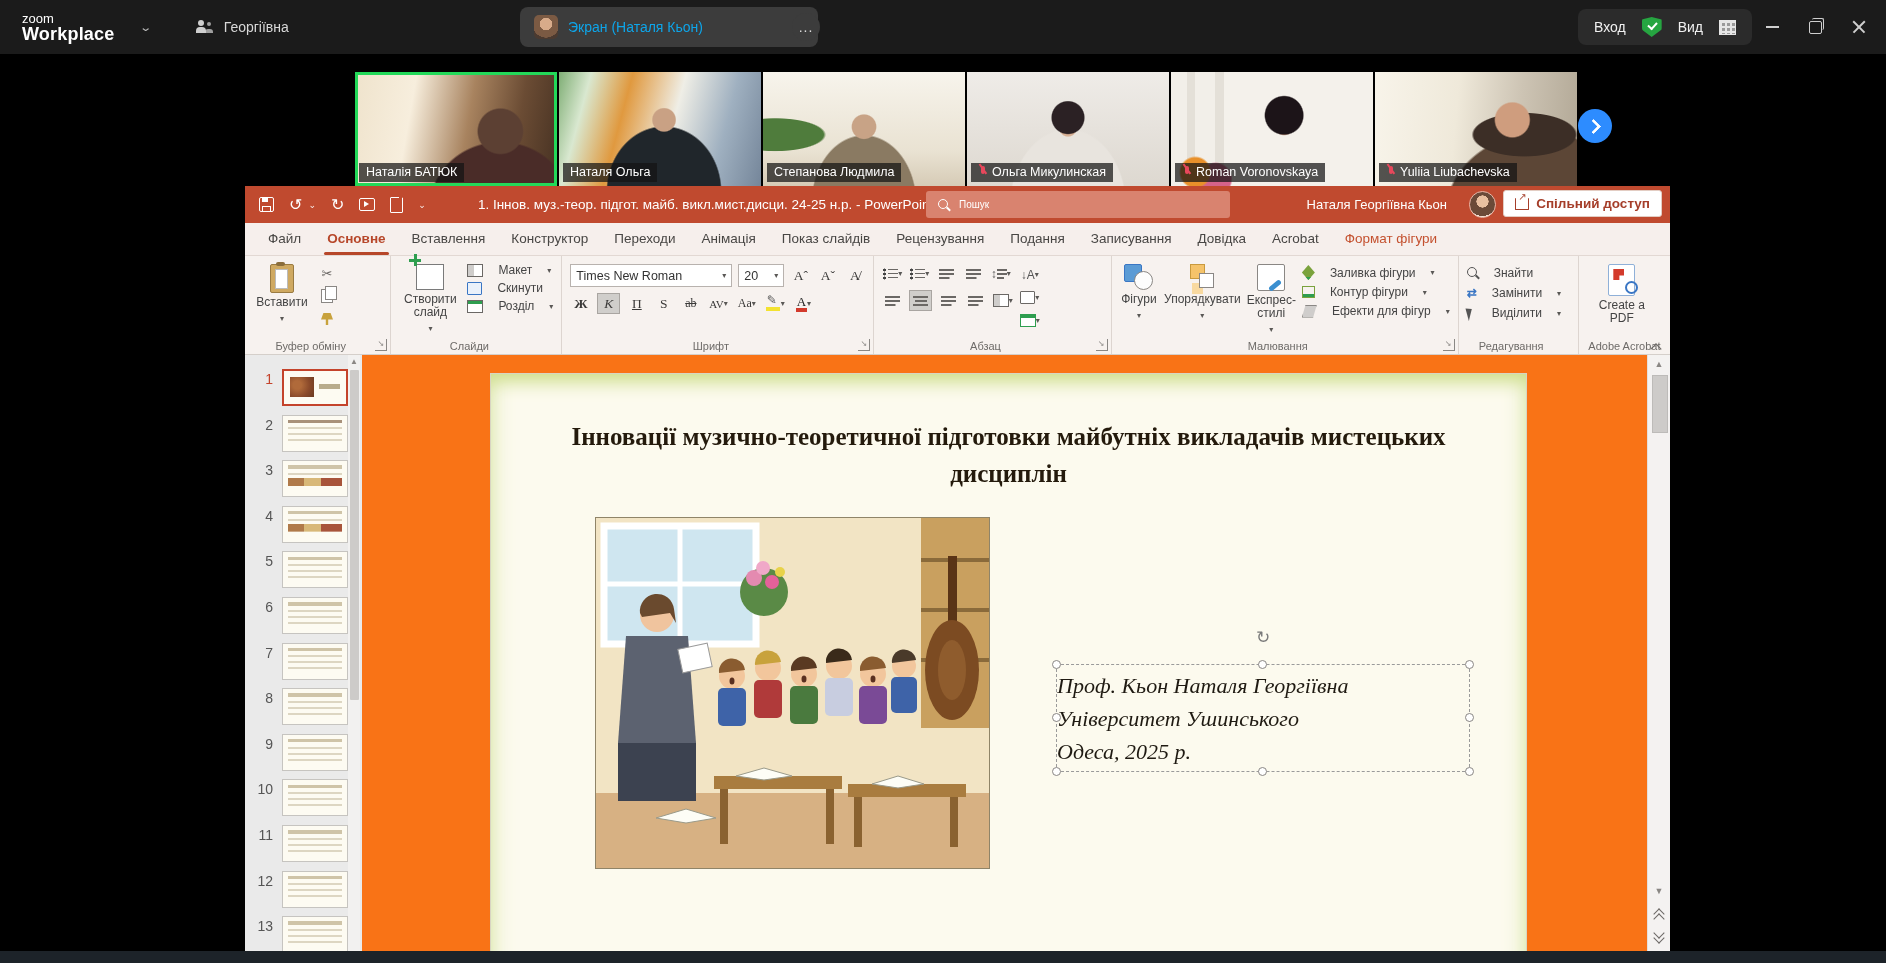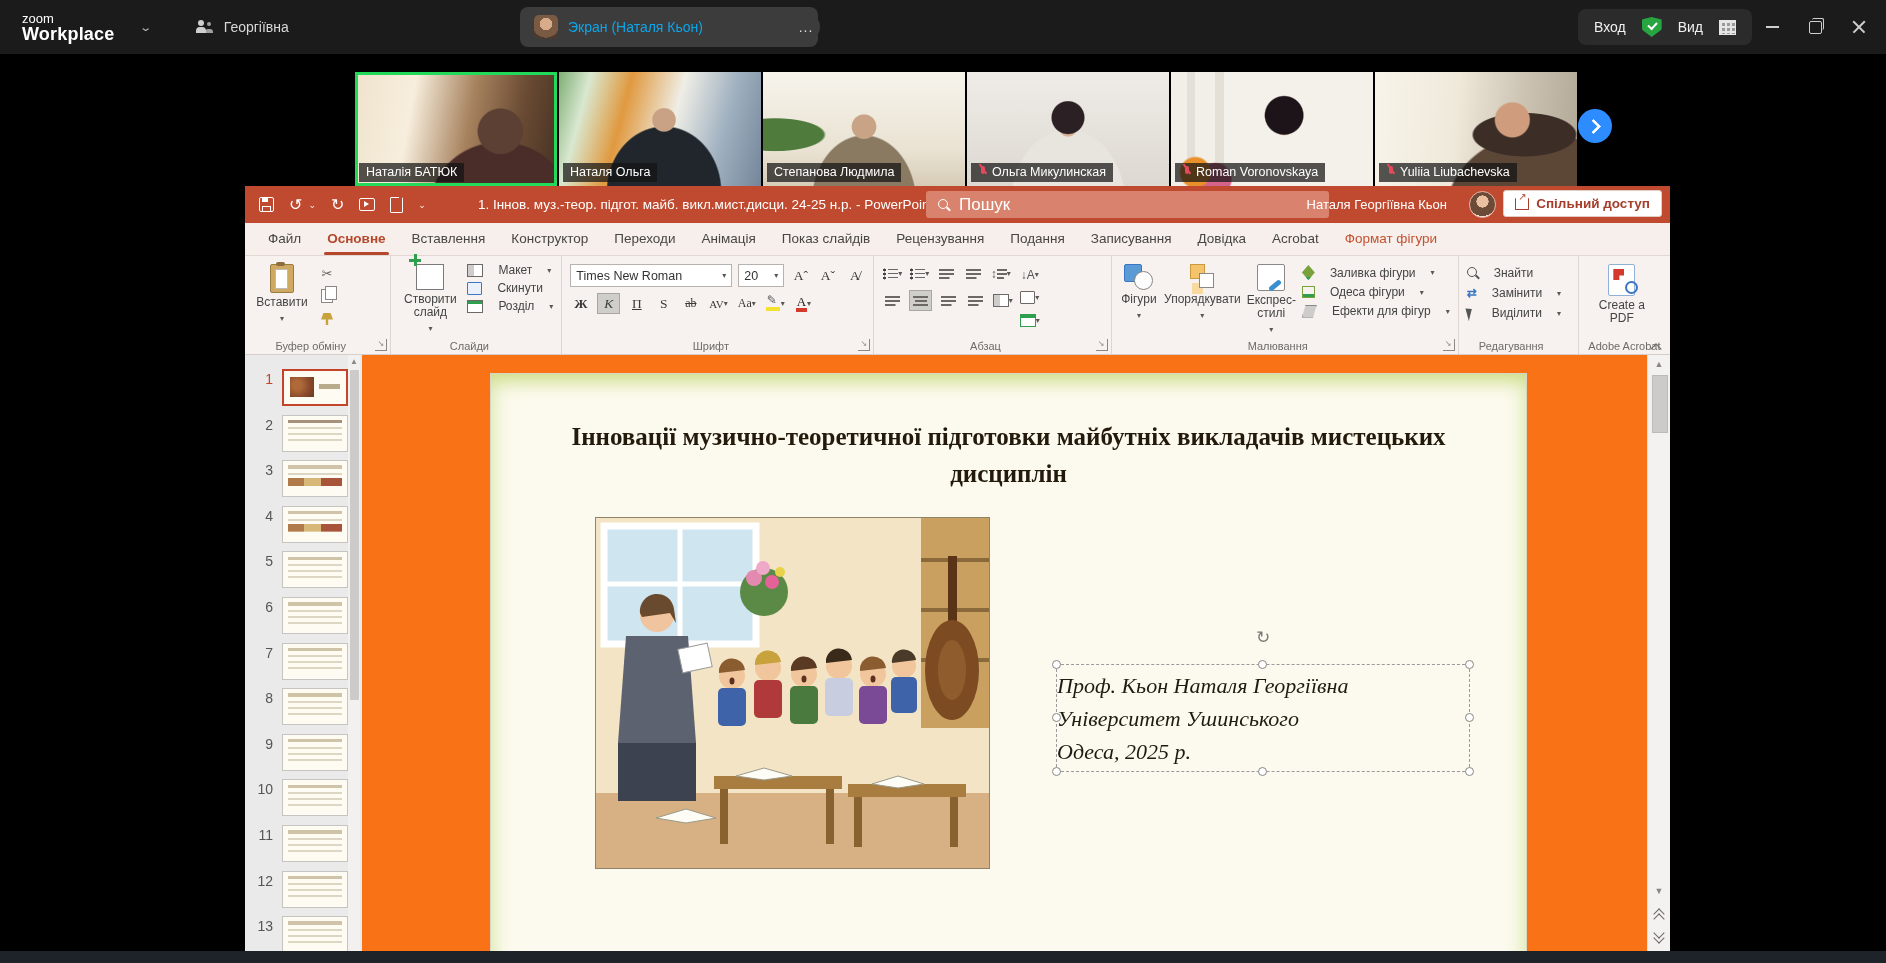--- a/index.html
+++ b/index.html
@@ -96,22 +96,22 @@
   .ic-save{width:13px;height:13px;border:1.6px solid #fff;border-radius:2px;position:relative;}
   .ic-save::before{content:"";position:absolute;left:2px;top:0;width:6px;height:4px;background:#fff;}
   .ic-save::after{content:"";position:absolute;left:2px;bottom:0;width:7px;height:4px;border:1.2px solid #fff;border-bottom:none;}
   .ic-present{width:14px;height:11px;border:1.6px solid #fff;border-radius:2px;position:relative;}
   .ic-present::after{content:"";position:absolute;left:4px;top:2px;border-left:5px solid #fff;border-top:3px solid transparent;border-bottom:3px solid transparent;}
   .ic-newfile{width:11px;height:14px;border:1.6px solid #fff;border-radius:1px;position:relative;}
   .ic-newfile::after{content:"";position:absolute;right:-2px;top:-2px;border-left:5px solid #c04a2f;border-bottom:5px solid transparent;}
   .qat .glyph{font-size:16px;line-height:1;}
   .qat .mini-dd{font-size:9px;margin-left:-9px;opacity:.9;}
   .ppt-title{margin-left:52px;font-size:13.5px;white-space:nowrap;}
-  .ppt-search{position:absolute;left:681px;top:5px;width:403px;height:27px;border-radius:3px;
-      background:#d9836f;display:flex;align-items:center;gap:9px;padding-left:12px;box-sizing:border-box;color:#fff;font-size:17px;}
+  .ppt-search{position:absolute;left:681px;top:5px;width:304px;height:27px;border-radius:3px;
+      background:#d9836f;display:flex;align-items:center;gap:9px;padding-left:12px;box-sizing:border-box;color:#fff;font-size:10px;}
   .mag{position:relative;width:12px;height:12px;}
   .mag::before{content:"";position:absolute;left:0;top:0;width:8px;height:8px;border:1.8px solid currentColor;border-radius:50%;}
   .mag::after{content:"";position:absolute;left:8px;top:9px;width:5px;height:1.8px;background:currentColor;transform:rotate(45deg);}
   .tb-right{position:absolute;right:0;top:0;height:37px;display:flex;align-items:center;gap:22px;padding-right:18px;}
   .tb-user{font-size:13px;white-space:nowrap;}
   .tb-avatar{width:25px;height:25px;border-radius:50%;border:1px solid #e8b8a8;
       background:radial-gradient(circle at 50% 38%,#e9c0a0 30%,#6b4a38 31% 72%,#f3e2d6 73%);}
   .ic-ribbonopt{width:14px;height:12px;border:1.4px solid #fff;border-radius:1px;position:relative;}
   .ic-ribbonopt::after{content:"↑";position:absolute;left:3px;top:-1px;font-size:9px;color:#fff;}
   .tb-win{display:flex;align-items:center;gap:28px;}
@@ -555,21 +555,21 @@
             <span class="dd">▾</span>
         </div>
         <div class="draw-stack">
           <div class="mini-cmd">
               <span class="ic-fill"></span>
               <span>Заливка фігури</span>
               <span class="dd">▾</span>
             </div>
           <div class="mini-cmd">
               <span class="ic-outline"></span>
-              <span>Одеса фігури</span>
+              <span>Контур фігури</span>
               <span class="dd">▾</span>
             </div>
           <div class="mini-cmd">
               <span class="ic-effects"></span>
               <span>Ефекти для фігур</span>
               <span class="dd">▾</span>
             </div>
         </div>
         <div class="glabel">Малювання</div>
         <div class="launcher">↘</div>

